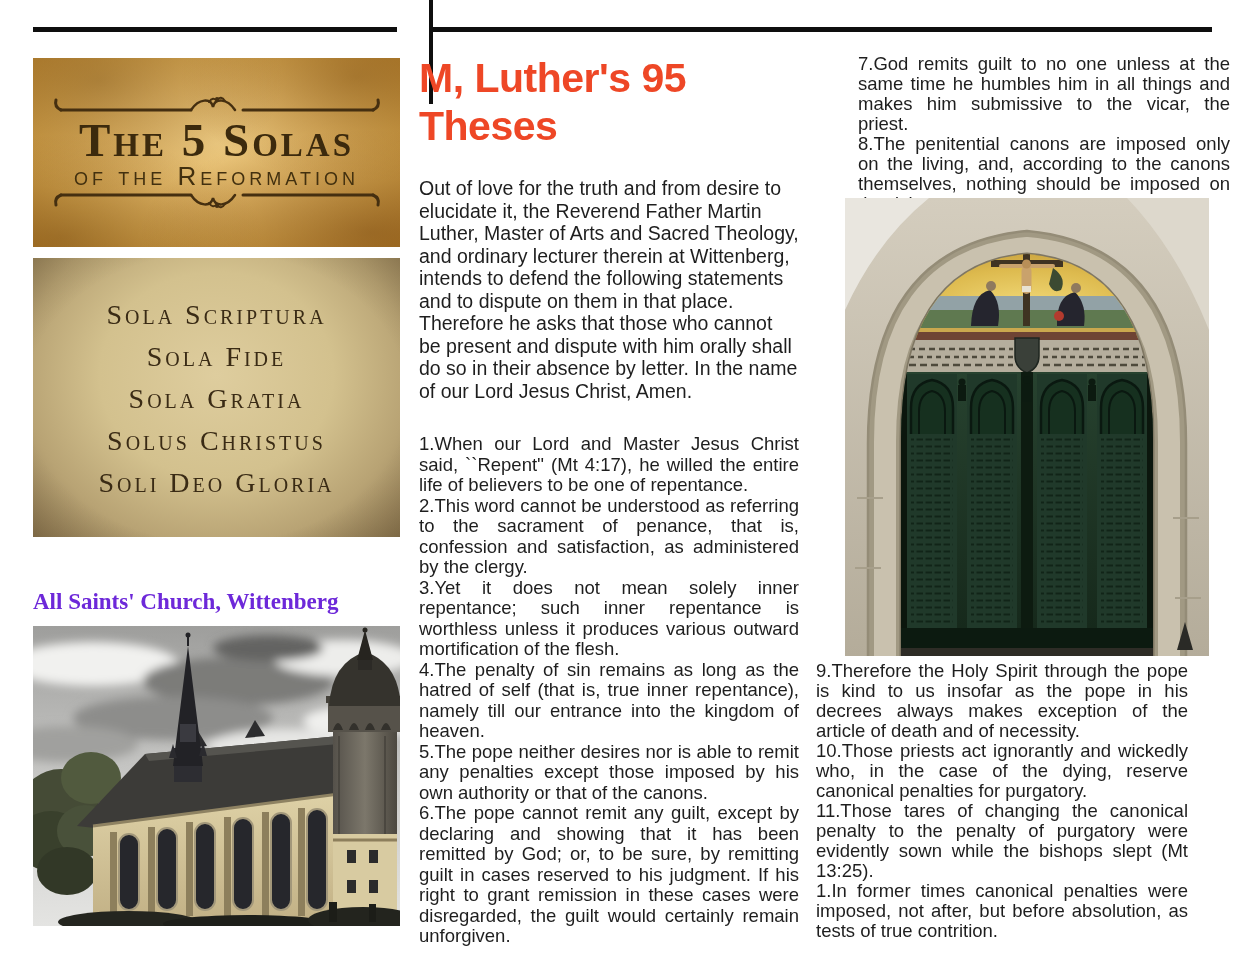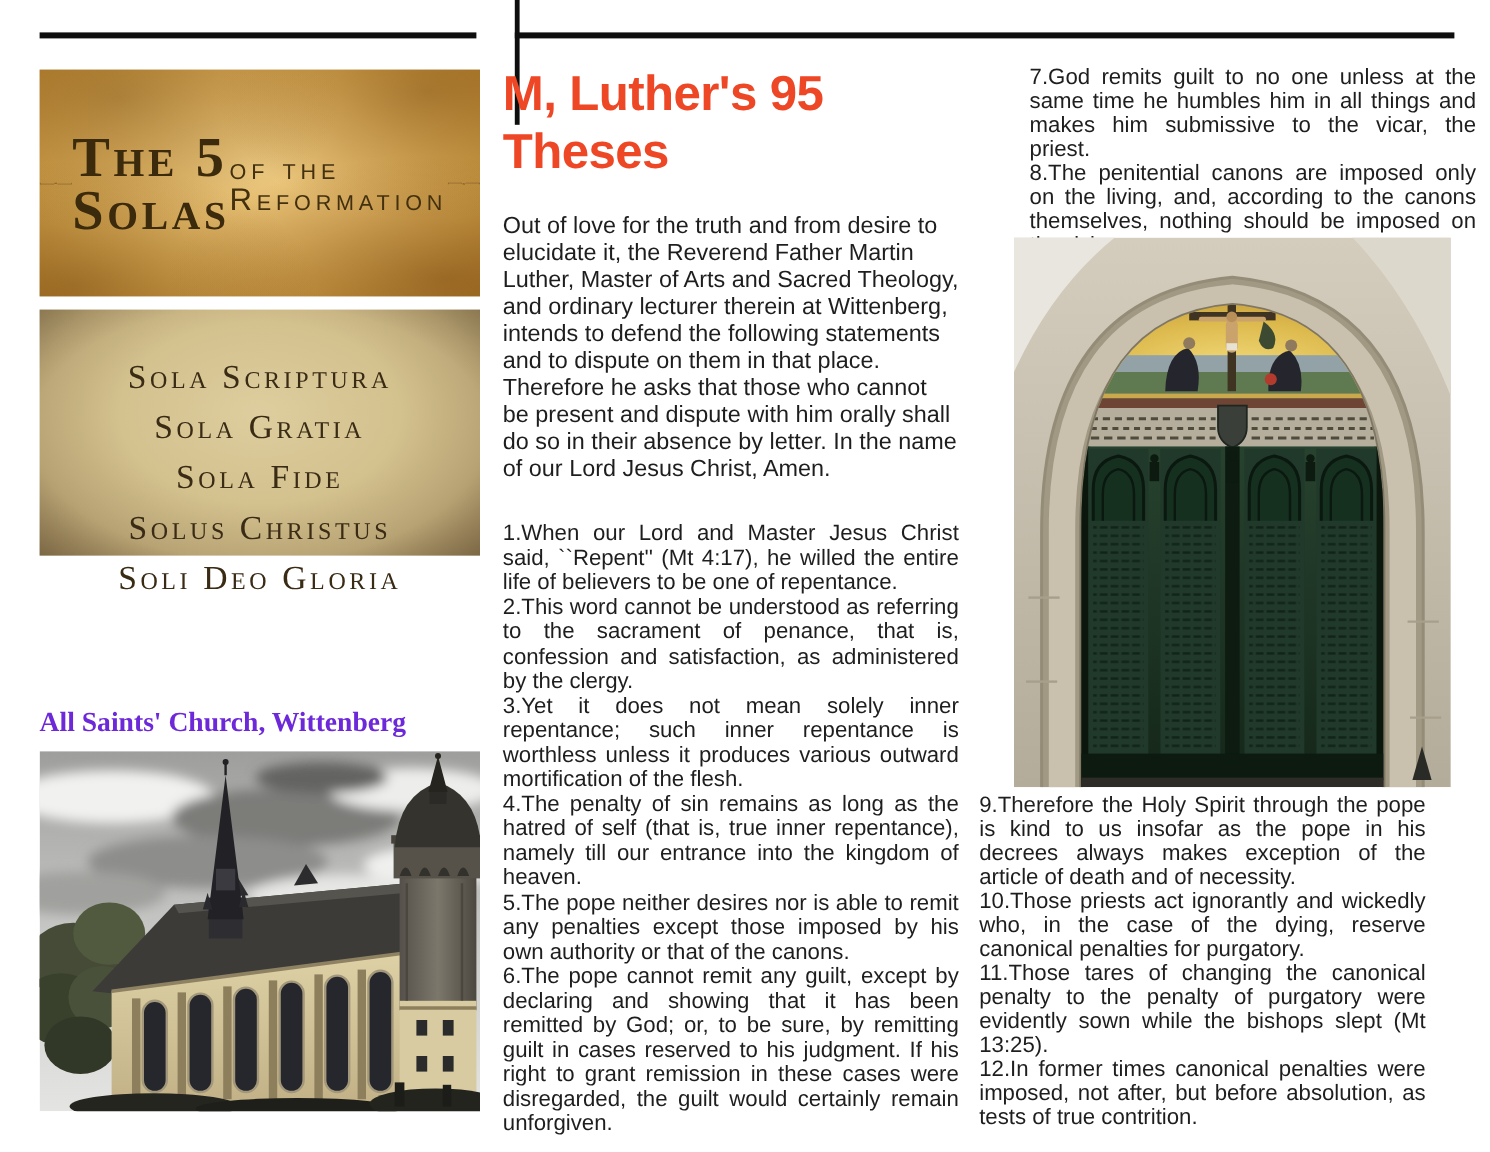--- a/index.html
+++ b/index.html
@@ -7,34 +7,34 @@
           font-family:"Liberation Sans",sans-serif;color:#1e1e1e;}
 
   
   .rule{position:absolute;background:#0e0e0e;height:5px;}
   .rule-left{left:33px;top:27px;width:364px;}
   .rule-main{left:429px;top:27px;width:783px;}
   .vstub{position:absolute;left:429px;top:0;width:4px;height:104px;background:#0e0e0e;}
 
   
   .poster1{position:absolute;left:33px;top:58px;width:367px;height:189px;
-    display:flex;flex-direction:row;align-items:center;justify-content:center;
+    display:flex;flex-direction:column;align-items:center;justify-content:center;
     background:
       radial-gradient(120% 140% at 18% 12%, rgba(70,35,0,.28), transparent 42%),
       radial-gradient(120% 140% at 88% 10%, rgba(90,45,0,.34), transparent 40%),
       radial-gradient(140% 120% at 92% 92%, rgba(95,48,5,.40), transparent 45%),
       radial-gradient(130% 130% at 8% 95%, rgba(75,38,0,.30), transparent 42%),
       radial-gradient(ellipse at 50% 45%, #eecb82 0%, #e0b462 40%, #cf9f49 68%, #b7822e 100%);}
   .poster1-title{font-family:"Liberation Serif",serif;font-weight:700;font-variant:small-caps;
     font-size:47px;line-height:44px;letter-spacing:3px;color:#3c2a0d;margin-top:2px;}
   .poster1-sub{font-family:Liberation Sans, sans-serif;font-variant:small-caps;
     font-size:26px;line-height:26px;letter-spacing:4px;color:#42300f;margin-top:1px;}
   .flourish{width:332px;height:22px;display:block;}
 
-  .poster2{position:absolute;left:33px;top:258px;width:367px;height:205px;
+  .poster2{position:absolute;left:33px;top:258px;width:367px;height:279px;
     padding-top:36px;box-sizing:border-box;text-align:center;
     background:
       radial-gradient(100% 100% at 50% 50%, rgba(0,0,0,0) 52%, rgba(70,55,28,.40) 82%, rgba(45,35,15,.72) 100%),
       radial-gradient(ellipse at 50% 42%, #decd9e 0%, #d3c18e 45%, #b8a374 74%, #8e7852 100%);}
   .sola{font-family:"Liberation Serif",serif;font-variant:small-caps;font-size:28px;
     line-height:42px;letter-spacing:3px;color:#3a2b15;}
 
   .caption{position:absolute;left:33px;top:589px;font-family:"Liberation Serif",serif;
     font-weight:700;font-size:23px;color:#6d28d9;}
 
@@ -85,22 +85,22 @@
           <path d="M322,16 q7,-3 5,-10"></path>
         <path d="M140,16 c8,-12 20,-12 22,-3 c2,-9 14,-9 22,3" stroke-width="2.5"></path>
         <path d="M158,8 q4,-6 8,-1 M174,7 q-4,-6 -8,-1" stroke-width="2"></path>
       </g>
       <circle cx="166" cy="17" r="2" fill="#452f10"></circle>
     </svg>
   </div>
 
   <div class="poster2">
     <div class="sola">Sola Scriptura</div>
+    <div class="sola">Sola Fide</div>
     <div class="sola">Sola Gratia</div>
-    <div class="sola">Sola Fide</div>
     <div class="sola">Solus Christus</div>
     <div class="sola">Soli Deo Gloria</div>
   </div>
 
   <div class="caption">All Saints' Church, Wittenberg</div>
 
   <div class="church">
     <svg viewBox="0 0 367 300" preserveAspectRatio="none">
       <defs>
         <linearGradient id="skyG" x1="0" y1="0" x2="0" y2="1">
@@ -331,16 +331,16 @@
       </g>
 
       <path d="M332,452 l8,-28 8,28 Z" fill="#2a2a26"></path>
     </svg>
   </div>
 
   <div class="col-right-bottom">
     <p class="thesis">9.Therefore the Holy Spirit through the pope is kind to us insofar as the pope in his decrees always makes exception of the article of death and of necessity.</p>
     <p class="thesis">10.Those priests act ignorantly and wickedly who, in the case of the dying, reserve canonical penalties for purgatory.</p>
     <p class="thesis">11.Those tares of changing the canonical penalty to the penalty of purgatory were evidently sown while the bishops slept (Mt 13:25).</p>
-    <p class="thesis">12.In former times canonical penalties were imposed, not after, but before absolution, as tests of true contrition.</p>
+    <p class="thesis">1.In former times canonical penalties were imposed, not after, but before absolution, as tests of true contrition.</p>
   </div>
 
 </div>
 
 </body></html>

